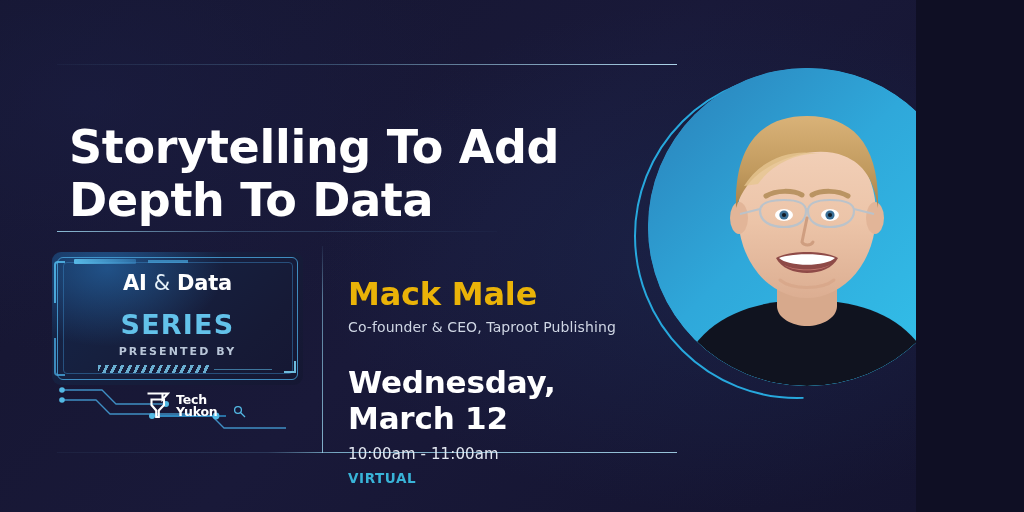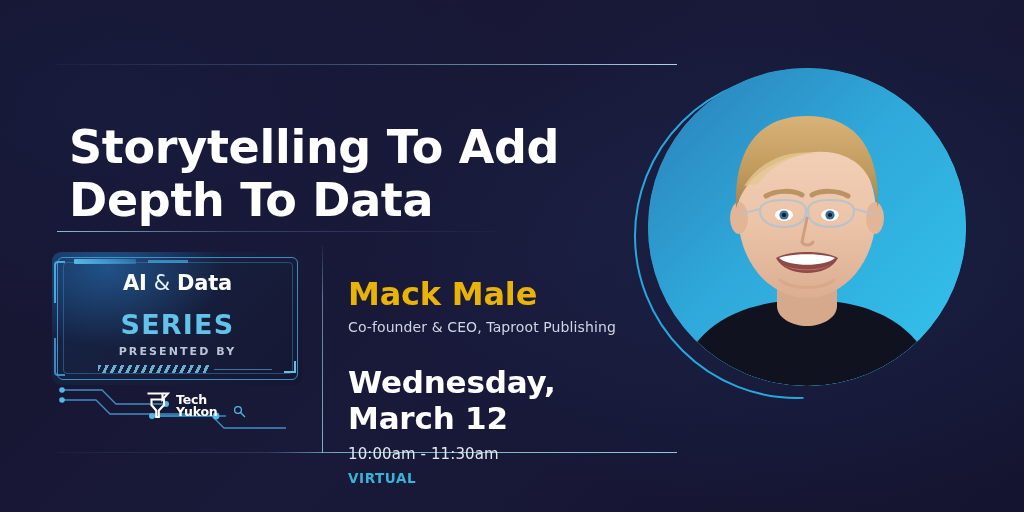--- a/index.html
+++ b/index.html
@@ -2,21 +2,21 @@
 <html><head>
 <meta charset="utf-8">
 <style>
   html, body {
     margin: 0;
     padding: 0;
     background: #0f0f24;
   }
   #banner {
     position: relative;
-    width: 1024px;
+    width: 916px;
     height: 512px;
     overflow: hidden;
     background: #171735;
     font-family: "DejaVu Sans", "Liberation Sans", sans-serif;
     -webkit-font-smoothing: antialiased;
   }
   
   .bg-vignette {
     position: absolute;
     inset: 0;
@@ -295,21 +295,21 @@
     <div class="logo-text">
       <div>Tech</div>
       <div>Yukon</div>
     </div>
   </div>
 
   <div class="speaker">
     <div class="speaker-name">Mack Male</div>
     <div class="speaker-role">Co-founder &amp; CEO, Taproot Publishing</div>
     <div class="event-date">Wednesday, March 12</div>
-    <div class="event-time">10:00am - 11:30am</div>
+    <div class="event-time">10:00am - 11:00am</div>
     <div class="event-mode">VIRTUAL</div>
   </div>
 
   <div class="portrait-ring"></div>
   <div class="portrait">
     <svg viewBox="0 0 318 318">
       <defs>
         <clipPath id="circleClip">
             <circle cx="159" cy="159" r="159"></circle>
           </clipPath>

